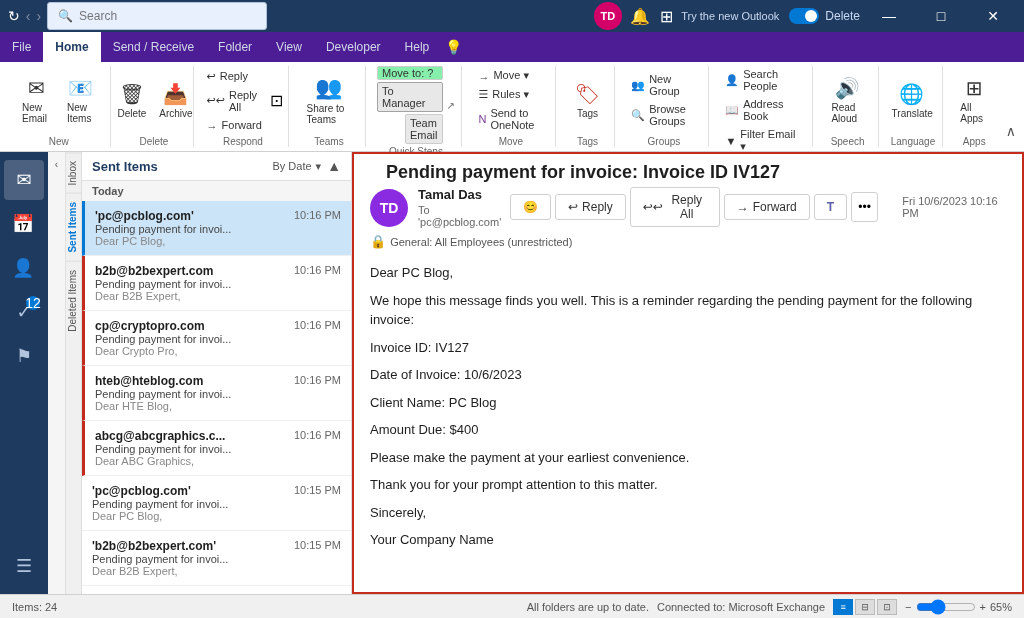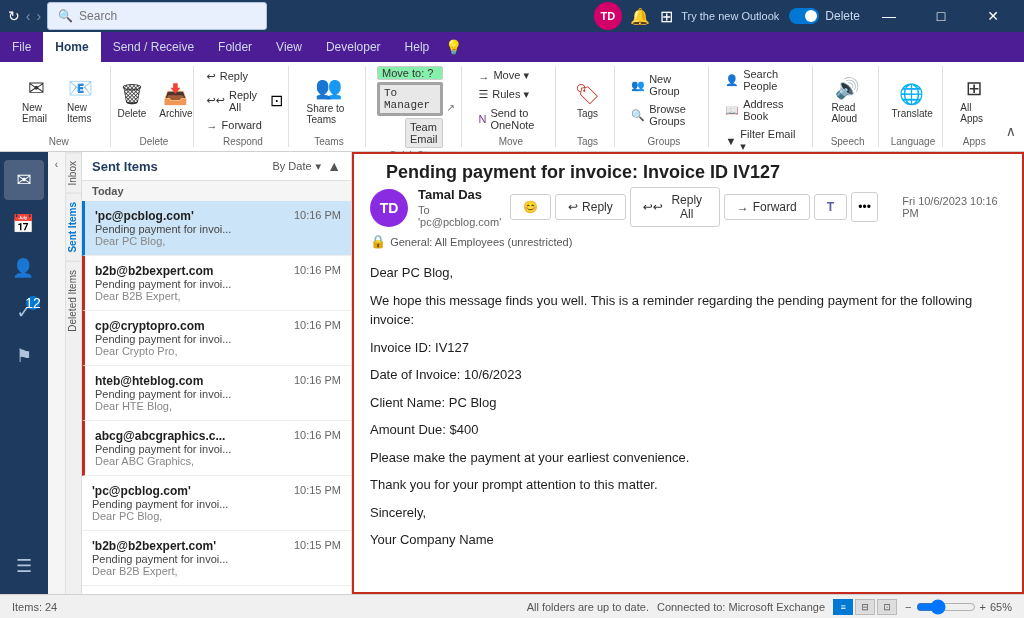--- a/index.html
+++ b/index.html
@@ -500,21 +500,21 @@
     </div>
     <div class="ribbon-group-label">Teams</div>
   </div>
 
   <div class="ribbon-group" style="min-width:90px;">
     <div class="ribbon-group-content">
       <div style="display:flex;flex-direction:column;gap:2px;flex:1;">
         <div class="ribbon-btn-small" style="background:#86efac;padding:0 4px;border:1px solid #ccc;border-radius:2px;">
           <span>Move to: ?</span>
         </div>
-        <div class="ribbon-btn-small" style="background:#e8e8e8;padding:2px 4px;border:3px solid #a3a3a3;border-radius:2px;font-family:Liberation Mono, monospace;">
+        <div class="ribbon-btn-small" style="background:#e8e8e8;padding:2px 4px;border:1px solid #a3a3a3;border-radius:2px;">
           <span>To Manager</span>
         </div>
         <div class="ribbon-btn-small" style="background:#e8e8e8;padding:2px 4px;border:1px solid #ccc;border-radius:2px;margin-left:28px;">
           <span>Team Email</span>
         </div>
       </div>
       <span style="font-size:10px;cursor:pointer;color:#666;">↗</span>
     </div>
     <div class="ribbon-group-label">Quick Steps</div>
   </div>

